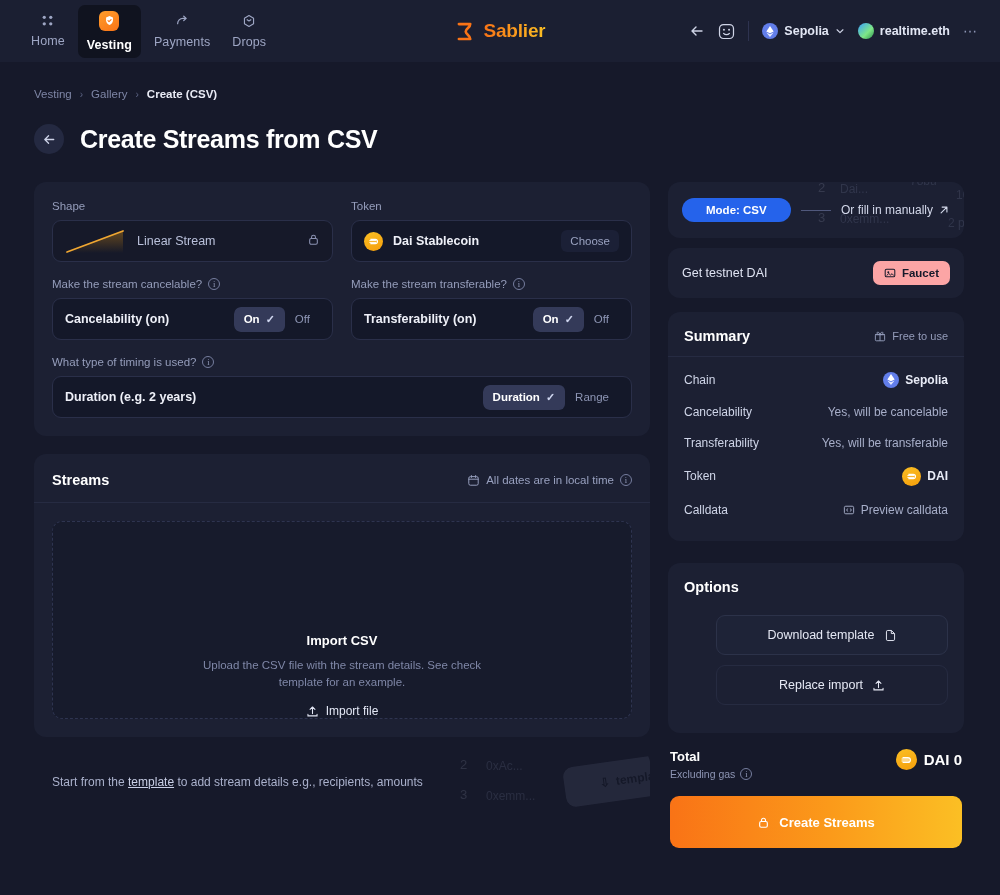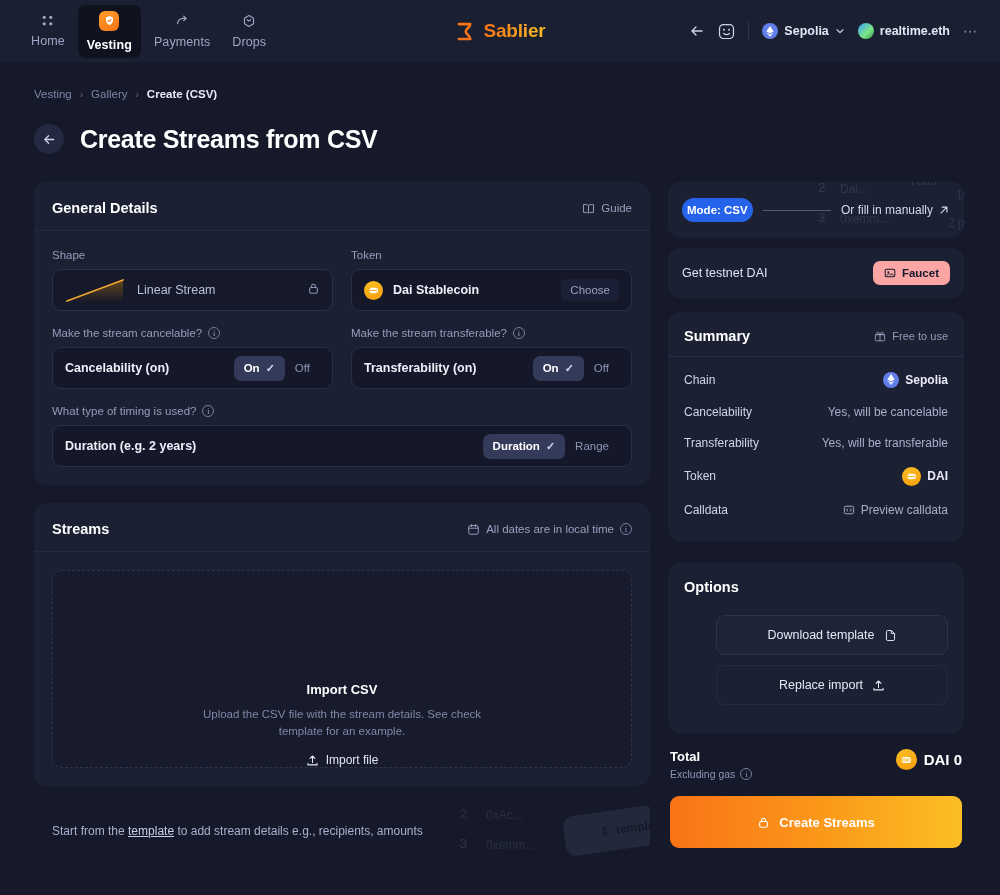--- a/index.html
+++ b/index.html
@@ -182,21 +182,21 @@
   
   .side-card { background: #1c2033; border-radius: 12px; }
   .mode-bar {
     position: relative; overflow: hidden;
     border-radius: 12px; background: #1c2033;
     height: 56px; display: flex; align-items: center;
     padding: 0 14px; gap: 10px;
   }
   .pill-mode {
     background: #2563eb; color: #fff; font-size: 11.5px; font-weight: bold;
-    border-radius: 999px; padding: 6px 5px; z-index: 2;
+    border-radius: 999px; padding: 6px 24px; z-index: 2;
   }
   .mode-line { height: 1px; background: #50587c; flex: 1; z-index: 2; }
   .mode-link {
     font-size: 12px; color: #d3d8ea; display: flex; align-items: center; gap: 5px;
     z-index: 2; cursor: pointer;
   }
 
   .row-simple {
     background: #1c2033; border-radius: 12px; margin-top: 10px;
     height: 50px; display: flex; align-items: center; padding: 0 14px;
@@ -360,32 +360,20 @@
       </svg>
     </div>
     <div class="page-title">Create Streams from CSV</div>
   </div>
 
   <div class="cols">
 
     <div class="col-main">
 
       <div class="card">
-        <div class="card-head">
-          <div class="card-title">General Details</div>
-          <div class="head-link">
-            <span class="ico">
-              <svg width="13" height="13" viewBox="0 0 16 16" fill="none">
-                <path d="M1.8 3.2h4.1c.8 0 1.4.5 2.1 1 .7-.5 1.3-1 2.1-1h4.1v9.6h-4.1c-.8 0-1.4.5-2.1 1-.7-.5-1.3-1-2.1-1H1.8V3.2z" stroke="#98a0bf" stroke-width="1.2" stroke-linejoin="round"></path>
-                <path d="M8 4.2v8.6" stroke="#98a0bf" stroke-width="1.2"></path>
-              </svg>
-            </span>
-            <span>Guide</span>
-          </div>
-        </div>
 
         <div class="card-body">
           <div class="grid2">
 
             <div>
               <div class="field-label">Shape</div>
               <div class="input-box">
                 <span class="shape-spark">
                   <svg width="62" height="26" viewBox="0 0 62 26" fill="none">
                     <defs>

